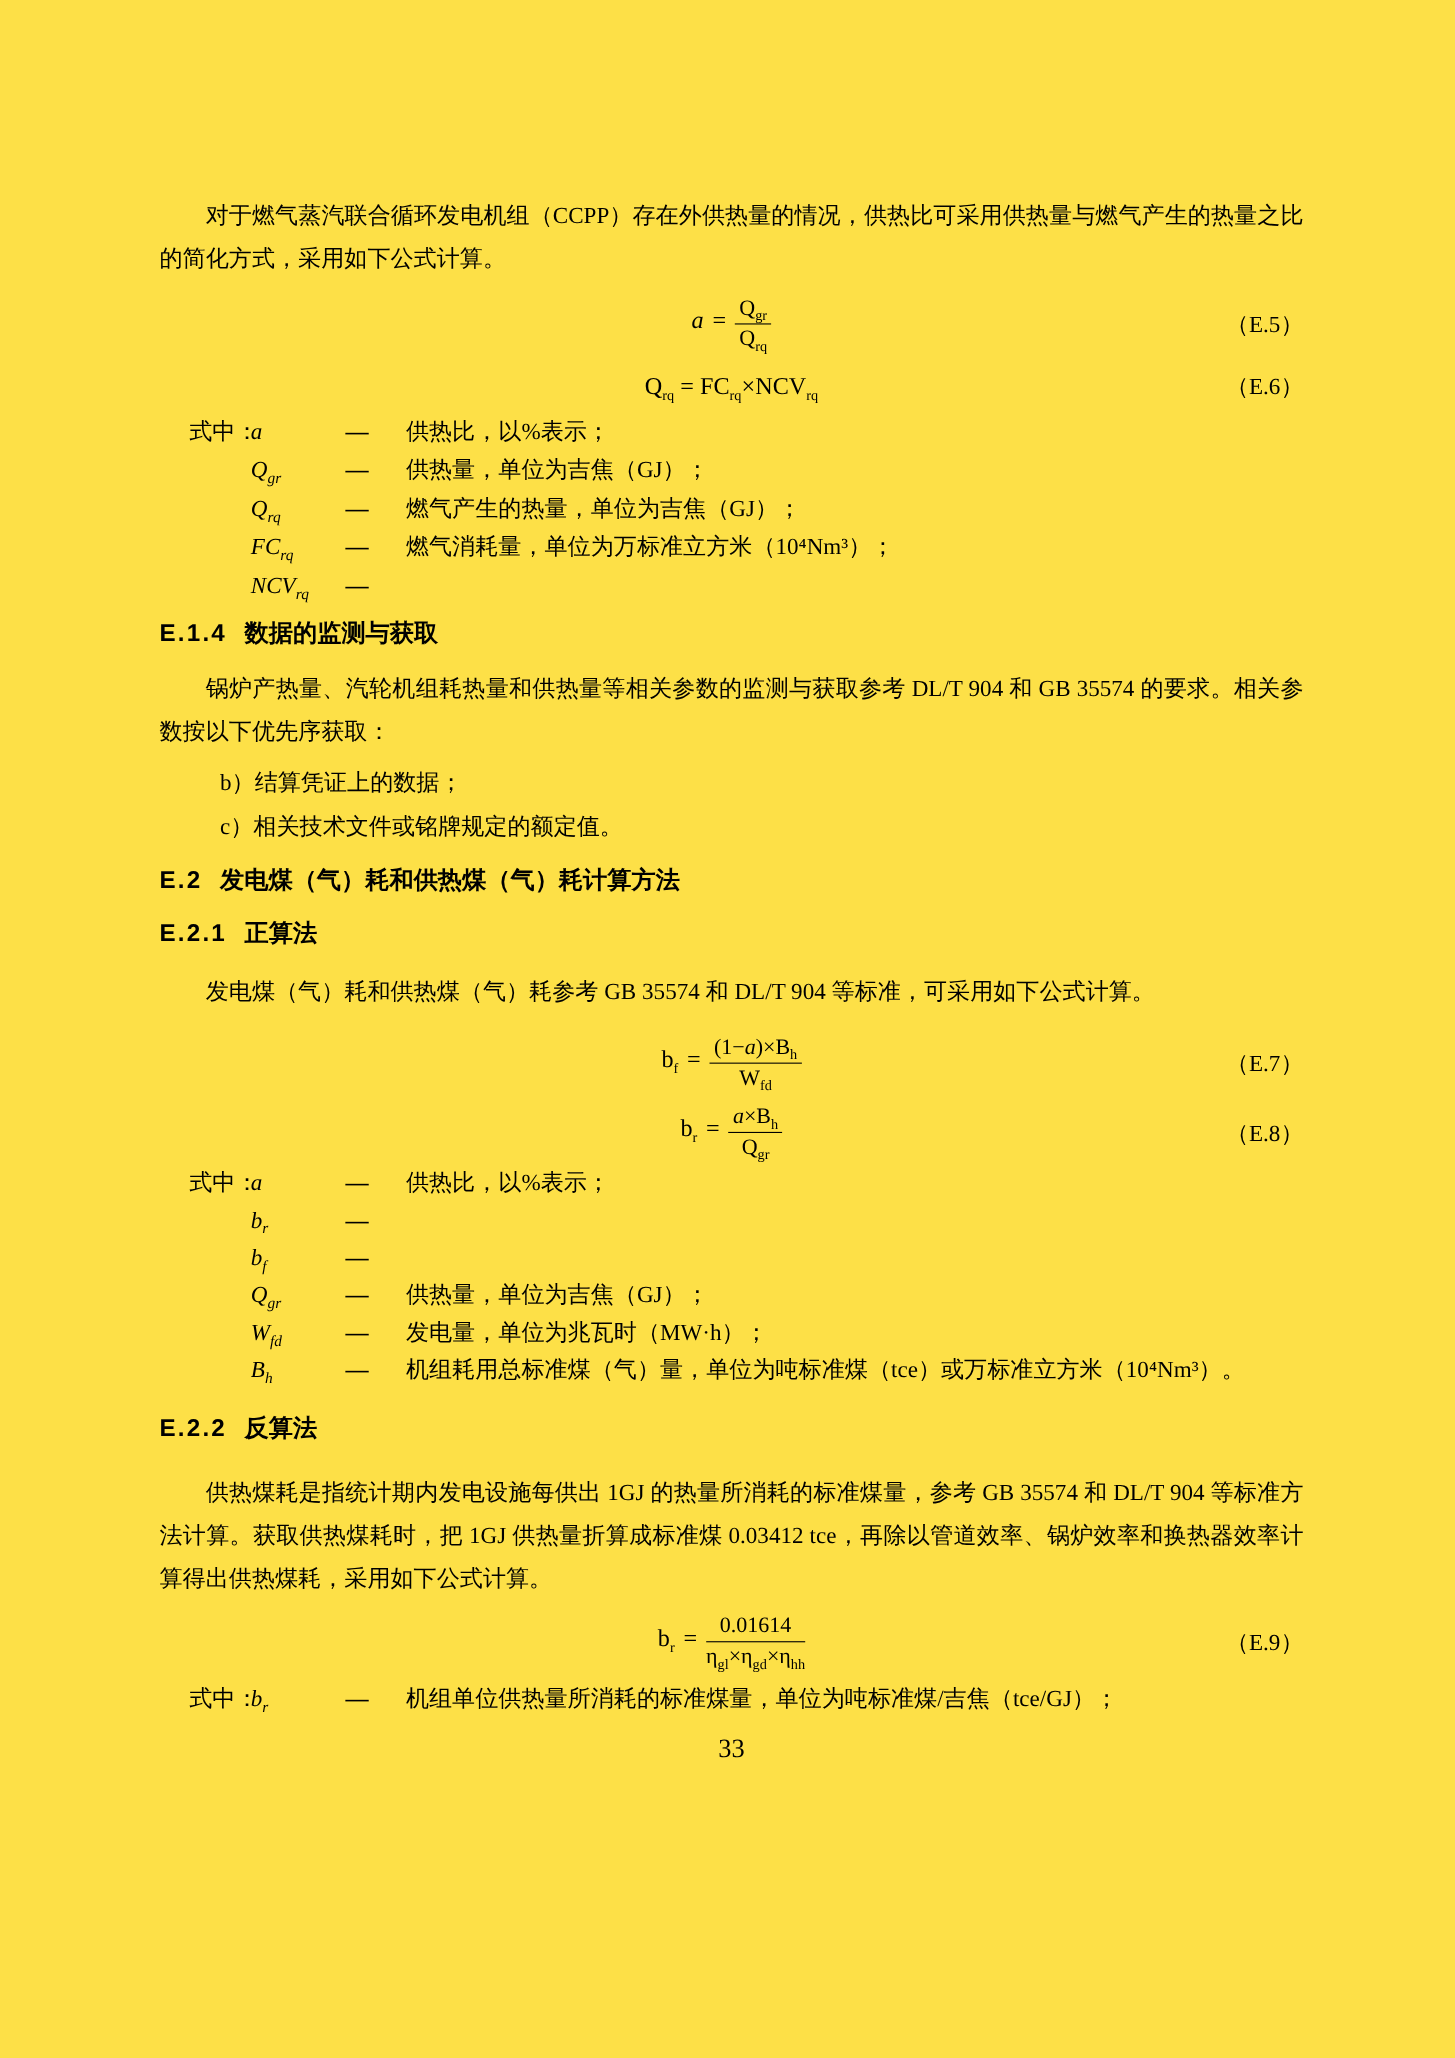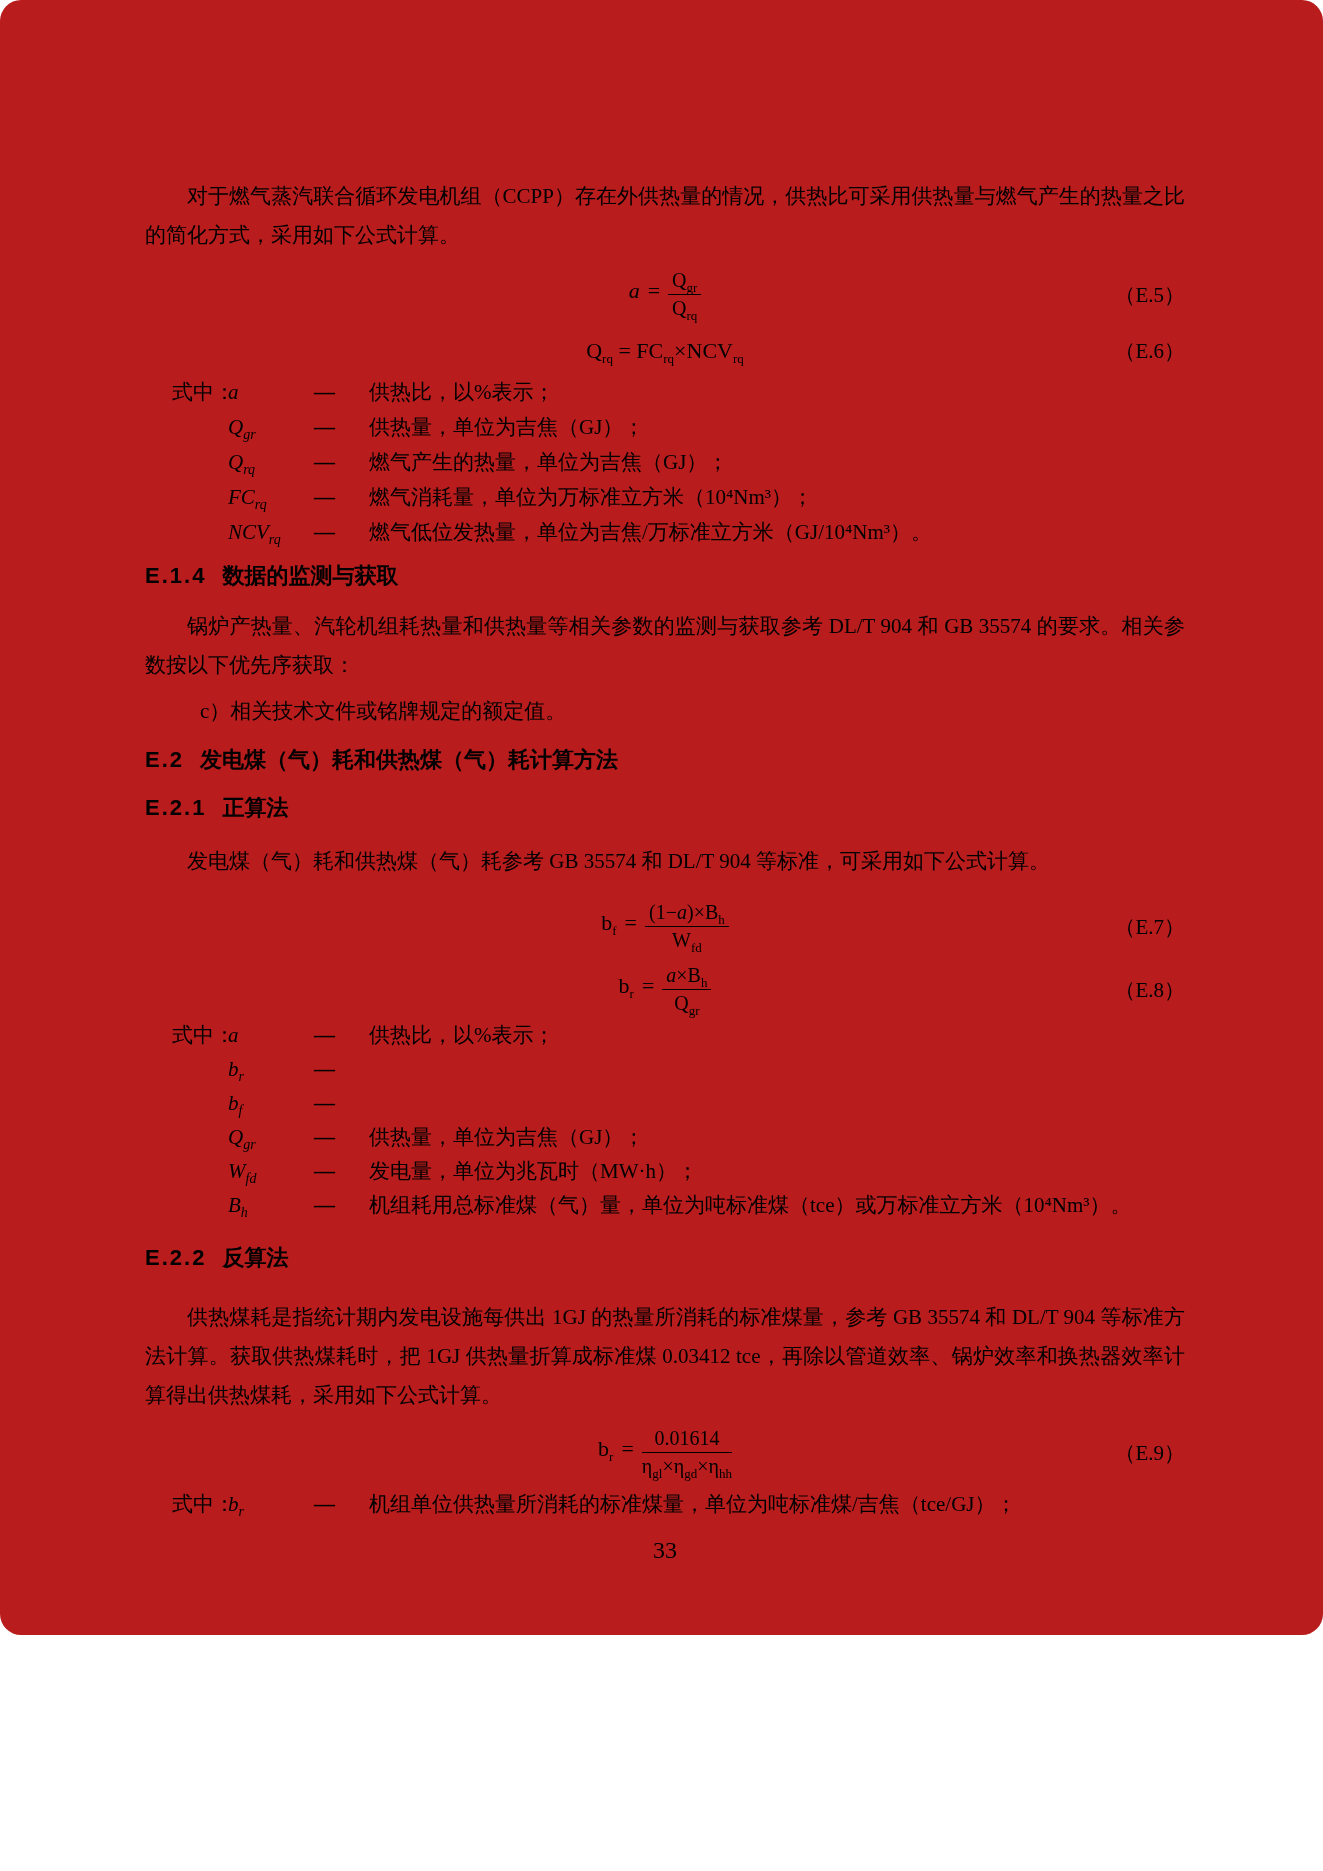--- a/index.html
+++ b/index.html
@@ -1,20 +1,19 @@
 <!DOCTYPE html>
 <html><head>
 <meta charset="utf-8">
 <style>
   html,body{margin:0;padding:0;background:#ffffff;}
   .page{
-    width:1323px;height:1635px;background:#b91c1c;color:#000;
+    width:1323px;height:1871px;background:#fde047;color:#000;
     position:relative;overflow:hidden;
     font-family:"Liberation Serif", serif;
-    border-radius:21px;
   }
   .content{padding:0 138px 0 145px;}
 
   
   .p{font-size:21px;line-height:39px;text-align:justify;margin:0;}
   .p.indent{text-indent:42px;}
 
   
   .heading{
     font-family:"Liberation Sans", sans-serif;font-weight:bold;
@@ -109,29 +108,29 @@
       <div class="def-row">
         <span class="def-prefix"></span>
         <span class="def-sym"><span>FC</span><sub>rq</sub></span>
         <span class="def-dash">—</span>
         <span class="def-text">燃气消耗量，单位为万标准立方米（10⁴Nm³）；</span>
       </div>
       <div class="def-row">
         <span class="def-prefix"></span>
         <span class="def-sym"><span>NCV</span><sub>rq</sub></span>
         <span class="def-dash">—</span>
-        <span class="def-text">燃气低位发热量，单位为吉焦/万标准立方米（GJ/10⁴Nm³）。</span>
       </div>
     </div>
 
     <h3 class="heading m-h14"><span class="h-num">E.1.4</span><span>数据的监测与获取</span></h3>
 
     <p class="p indent m-p2">锅炉产热量、汽轮机组耗热量和供热量等相关参数的监测与获取参考 DL/T 904 和 GB 35574 的要求。相关参数按以下优先序获取：</p>
 
     <div class="abc-list">
+      <div class="abc-item">b）结算凭证上的数据；</div>
       <div class="abc-item">c）相关技术文件或铭牌规定的额定值。</div>
     </div>
 
     <h2 class="heading m-h2"><span class="h-num">E.2</span><span>发电煤（气）耗和供热煤（气）耗计算方法</span></h2>
 
     <h3 class="heading m-h21"><span class="h-num">E.2.1</span><span>正算法</span></h3>
 
     <p class="p indent m-p3">发电煤（气）耗和供热煤（气）耗参考 GB 35574 和 DL/T 904 等标准，可采用如下公式计算。</p>
 
     <div class="formula-row m-e7">

